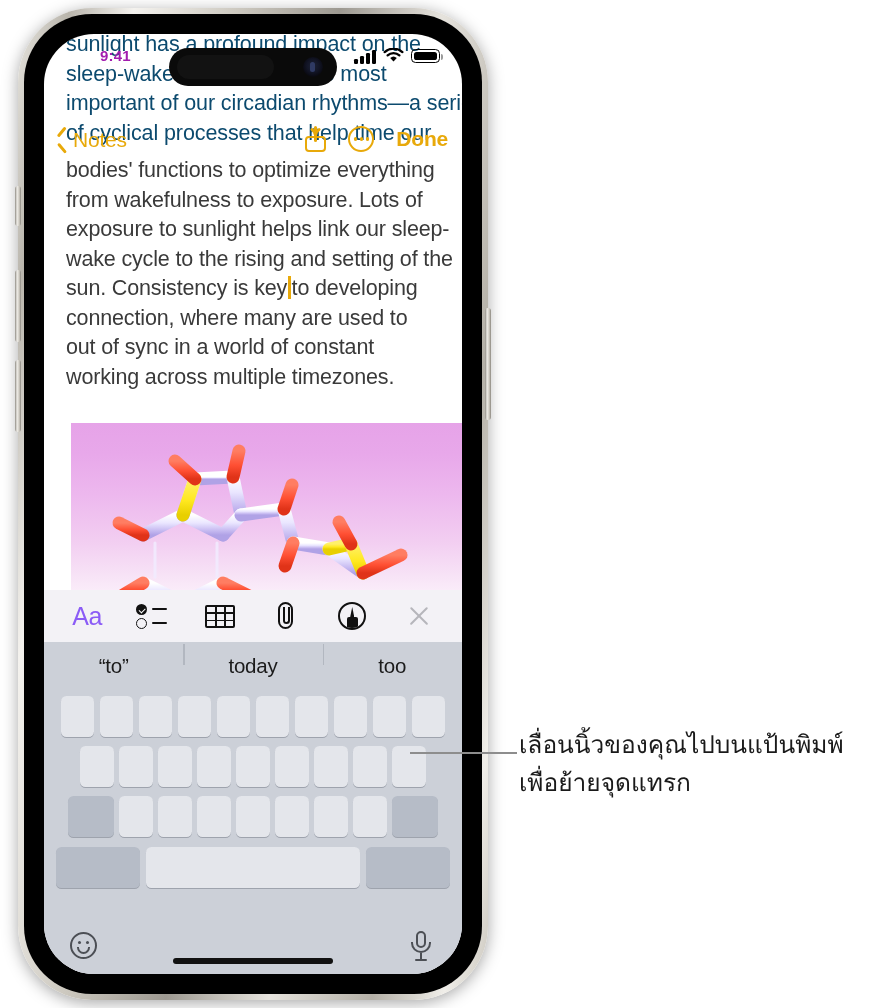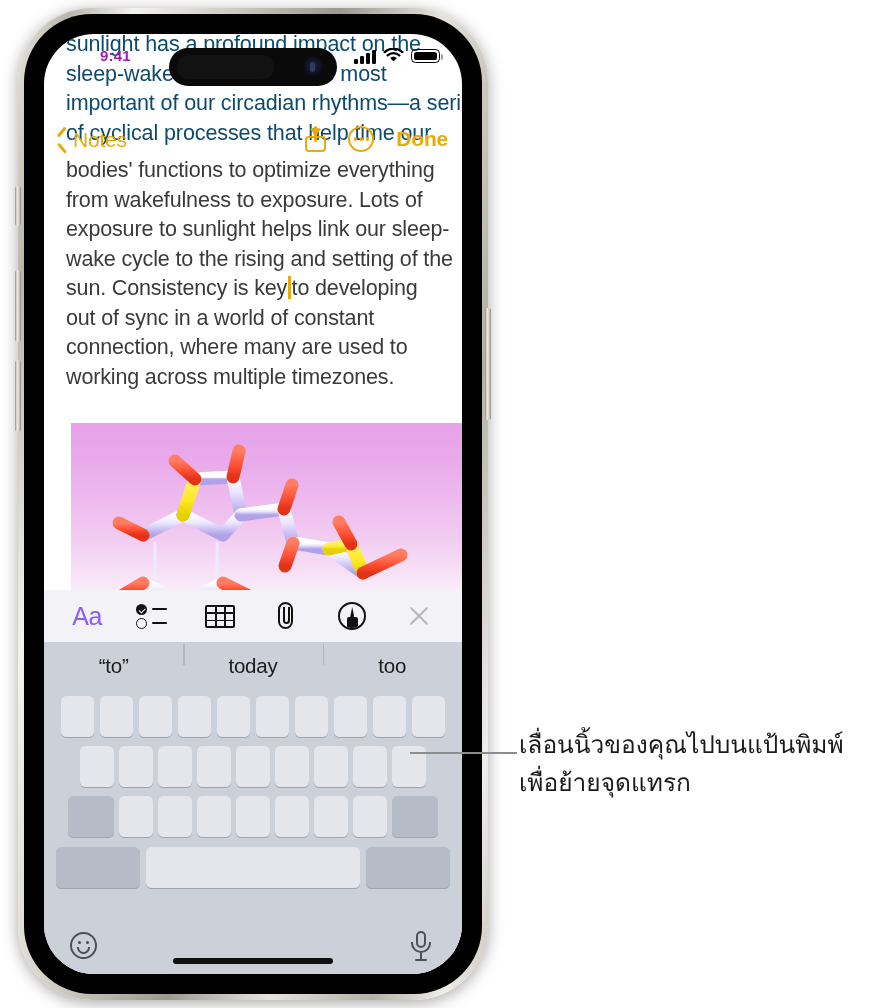--- a/index.html
+++ b/index.html
@@ -247,22 +247,22 @@
           <div class="nav-done">Done</div>
         </div>
       </div>
 
       <div class="note-body">
         <div class="ln">bodies' functions to optimize everything</div>
         <div class="ln">from wakefulness to exposure. Lots of</div>
         <div class="ln">exposure to sunlight helps link our sleep-</div>
         <div class="ln">wake cycle to the rising and setting of the</div>
         <div class="ln"><span>sun. Consistency is key</span><span class="caret"></span><span>to developing</span></div>
+        <div class="ln">connection, where many are used to</div>
         <div class="ln">out of sync in a world of constant</div>
-        <div class="ln">connection, where many are used to</div>
         <div class="ln">working across multiple timezones.</div>
       </div>
 
       <div class="mol-wrap">
         <svg width="392" height="172" viewBox="0 0 392 172">
           <defs>
             <linearGradient id="bond" x1="0" y1="0" x2="0" y2="1">
               <stop offset="0%" stop-color="#ffffff"></stop>
                 <stop offset="40%" stop-color="#eae6ff"></stop>
               <stop offset="75%" stop-color="#c9bdf2"></stop>

